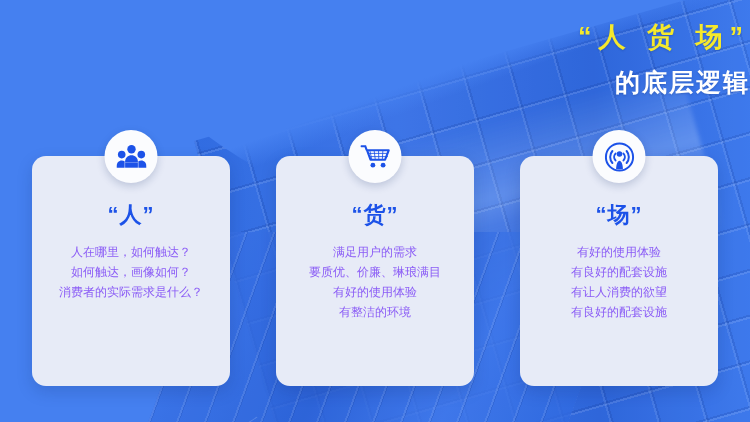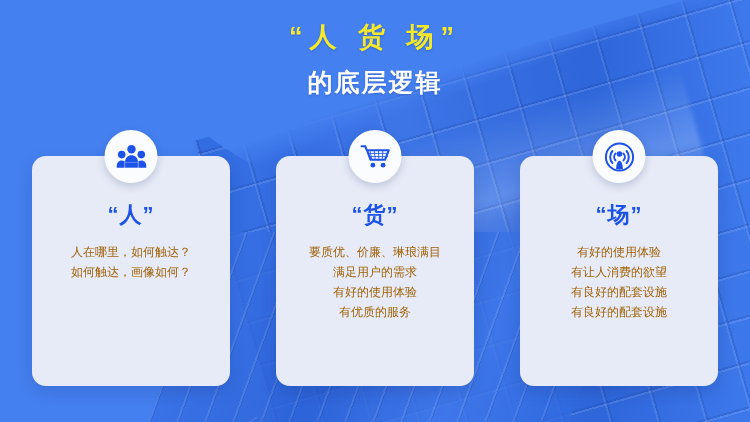--- a/index.html
+++ b/index.html
@@ -107,21 +107,21 @@
     border-top-color: transparent;
   }
   .swoosh.s2 { left: -150px; bottom: -70px; width: 480px; height: 270px; }
 
   
   .title-block {
     position: absolute;
     left: 0;
     right: 0;
     top: 20px;
-    text-align: center;
+    text-align: right;
     z-index: 4;
   }
   .title-main {
     font-size: 27px;
     font-weight: bold;
     color: #f5e92c;
     letter-spacing: 7px;
     line-height: 34px;
     text-shadow: 0 1px 2px rgba(20,50,120,0.30);
   }
@@ -182,21 +182,21 @@
   }
   .card-body {
     position: absolute;
     left: 8px;
     right: 8px;
     top: 86px;
     text-align: center;
   }
   .card-body .line {
     font-size: 12px;
-    color: #a16207;
+    color: #8b5cf6;
     line-height: 20px;
     white-space: nowrap;
   }
 </style>
 </head>
 <body>
 
 <div id="slide">
 
   <div class="bg-layer">
@@ -224,57 +224,58 @@
           <path d="M0 22.2c0-3.4 2.4-5.8 5.2-5.8 1.1 0 2.1.3 2.9.9v6.4H0z" fill="#1c52e8"></path>
           <circle cx="24.8" cy="10.6" r="3.8" fill="#1c52e8"></circle>
           <path d="M30 22.2c0-3.4-2.4-5.8-5.2-5.8-1.1 0-2.1.3-2.9.9v6.4H30z" fill="#1c52e8"></path>
           <rect x="8.6" y="18.6" width="12.8" height="5.1" fill="#1c52e8"></rect>
         </svg>
       </div>
       <div class="card-title">“人”</div>
       <div class="card-body">
         <div class="line">人在哪里，如何触达？</div>
         <div class="line">如何触达，画像如何？</div>
+        <div class="line">消费者的实际需求是什么？</div>
       </div>
     </div>
 
     <div class="card">
       <div class="card-icon-wrap">
         <svg width="30" height="26" viewBox="0 0 30 26" aria-hidden="true">
           <path d="M0.8 2.2h4.0l1.2 3.4" stroke="#1c52e8" stroke-width="2.1" fill="none" stroke-linecap="round"></path>
           <path d="M6.6 6.3h21.6l-3.6 9.4H10.0z" fill="none" stroke="#1c52e8" stroke-width="2.1" stroke-linejoin="round"></path>
           <path d="M9.3 6.3l2.0 9.4M13.6 6.3l1.2 9.4M18.0 6.3l0.3 9.4M22.4 6.3l-0.6 9.4M7.6 9.4h20.0M8.6 12.6h18.8" stroke="#1c52e8" stroke-width="1.0" fill="none" opacity="0.85"></path>
           <circle cx="12.4" cy="21.2" r="2.4" fill="#1c52e8"></circle>
           <circle cx="22.6" cy="21.2" r="2.4" fill="#1c52e8"></circle>
         </svg>
       </div>
       <div class="card-title">“货”</div>
       <div class="card-body">
+        <div class="line">满足用户的需求</div>
         <div class="line">要质优、价廉、琳琅满目</div>
-        <div class="line">满足用户的需求</div>
         <div class="line">有好的使用体验</div>
-        <div class="line">有优质的服务</div>
+        <div class="line">有整洁的环境</div>
       </div>
     </div>
 
     <div class="card">
       <div class="card-icon-wrap">
         <svg width="30" height="30" viewBox="0 0 30 30" aria-hidden="true">
           <circle cx="15" cy="15" r="13.6" fill="none" stroke="#1c52e8" stroke-width="2.0"></circle>
           <path d="M7.9 21.0a9.2 9.2 0 0 1 0-12.0" fill="none" stroke="#1c52e8" stroke-width="2.0" stroke-linecap="round"></path>
           <path d="M22.1 21.0a9.2 9.2 0 0 0 0-12.0" fill="none" stroke="#1c52e8" stroke-width="2.0" stroke-linecap="round"></path>
           <path d="M11.0 18.4a5.0 5.0 0 0 1 0-6.8" fill="none" stroke="#1c52e8" stroke-width="2.0" stroke-linecap="round"></path>
           <path d="M19.0 18.4a5.0 5.0 0 0 0 0-6.8" fill="none" stroke="#1c52e8" stroke-width="2.0" stroke-linecap="round"></path>
           <circle cx="15" cy="12.0" r="2.8" fill="#1c52e8"></circle>
           <path d="M11.6 27.2c0-4.6 1.5-8.4 3.4-8.4s3.4 3.8 3.4 8.4z" fill="#1c52e8"></path>
         </svg>
       </div>
       <div class="card-title">“场”</div>
       <div class="card-body">
         <div class="line">有好的使用体验</div>
+        <div class="line">有良好的配套设施</div>
         <div class="line">有让人消费的欲望</div>
         <div class="line">有良好的配套设施</div>
-        <div class="line">有良好的配套设施</div>
       </div>
     </div>
 
   </div>
 </div>
 
 </body></html>

